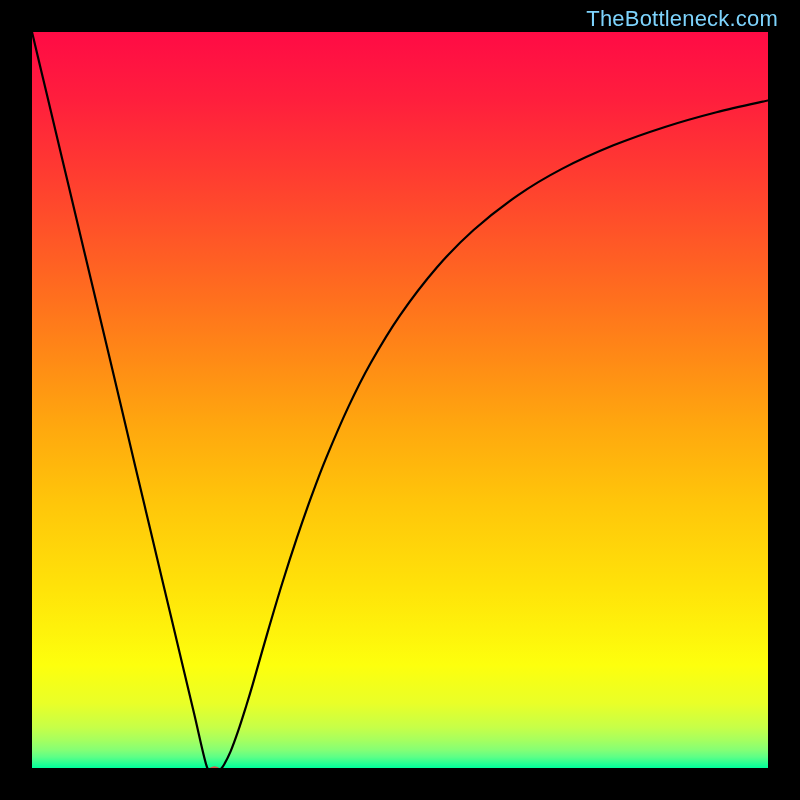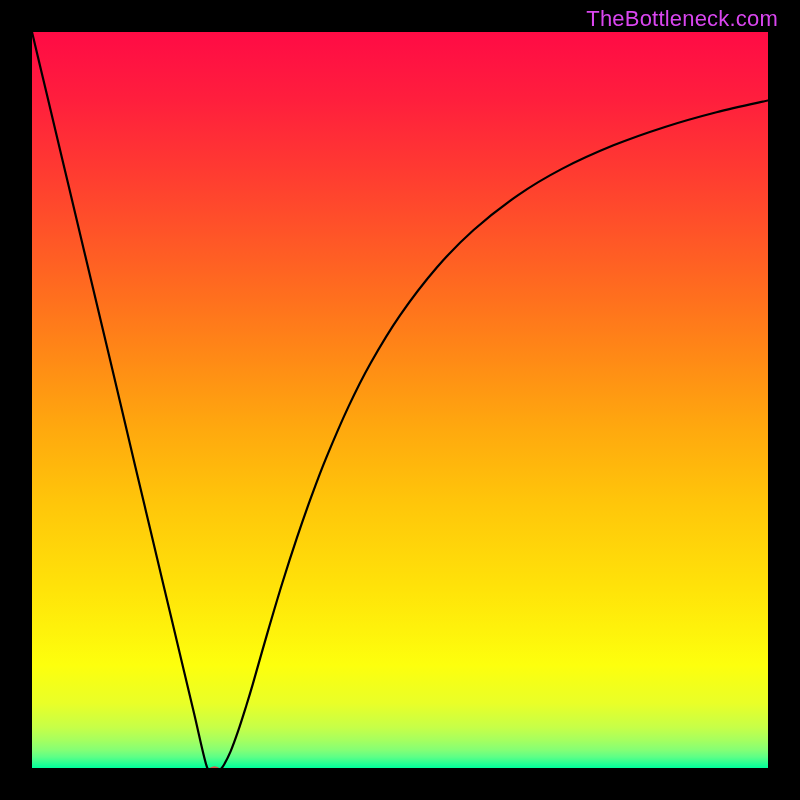--- a/index.html
+++ b/index.html
@@ -20,21 +20,21 @@
     position: absolute;
     left: 32px;
     top: 32px;
     width: 736px;
     height: 736px;
   }
   .attribution {
     position: absolute;
     top: 6px;
     right: 22px;
-    color: #d946ef;
+    color: #7dd3fc;
     font-size: 22px;
     font-weight: 500;
     letter-spacing: 0.2px;
   }
   svg {
     display: block;
   }
 </style>
 </head>
 <body>

